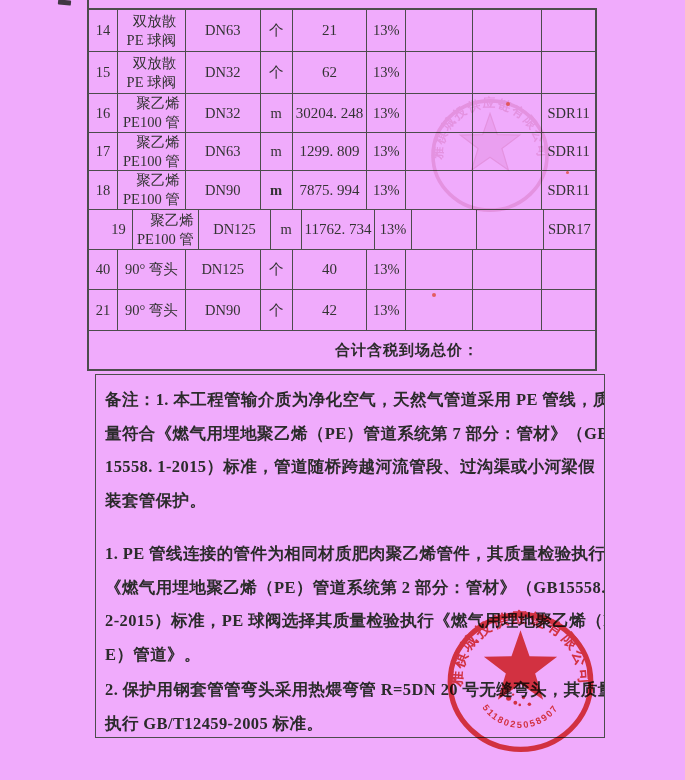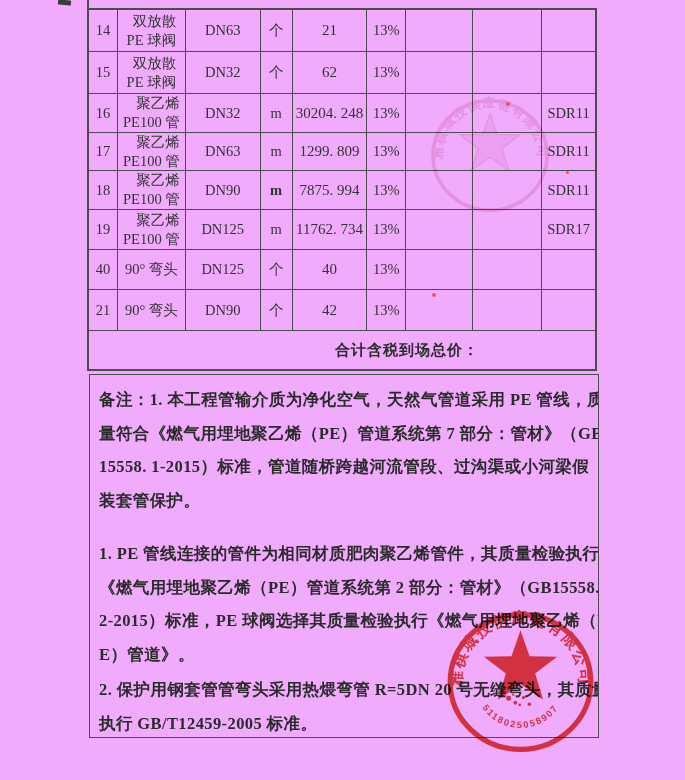--- a/index.html
+++ b/index.html
@@ -24,21 +24,21 @@
   .cell:last-child{border-right:none;font-family:Liberation Serif, serif;}
   .c0{width:29px;}.c1{width:68px;text-align:right;}.c2{width:75px;}.c3{width:32px;}
   .c4{width:75px;font-size:15px;}.c5{width:39px;}.c6{width:67px;}
   .c7{width:69px;}.c8{width:53px;}
   .total-row{
     height:38px;display:flex;align-items:center;box-sizing:border-box;
     padding-left:246px;font-weight:bold;font-size:15px;letter-spacing:1px;color:#2b2b2b;
   }
   
   .notes{
-    position:absolute;left:89px;top:374px;width:510px;height:364px;
+    position:absolute;left:95px;top:374px;width:510px;height:364px;
     border:1.5px solid #4c4c4c;box-sizing:border-box;
     padding:5px 6px 0 9px;overflow:hidden;
   }
   .para{margin:0;}
   .note-line{
     white-space:pre;font-weight:bold;font-size:16.5px;line-height:33.5px;
     letter-spacing:0.4px;color:#2b2b2b;
   }
   
   .edge-stub{position:absolute;left:87px;top:0;width:2px;height:9px;background:#4c4c4c;}
@@ -116,21 +116,21 @@
           <div class="cell c1">聚乙烯
 PE100 管</div>
           <div class="cell c2">DN90</div>
           <div class="cell c3" style="font-weight: bold;">m</div>
           <div class="cell c4">7875. 994</div>
           <div class="cell c5">13%</div>
           <div class="cell c6"></div>
           <div class="cell c7"></div>
           <div class="cell c8">SDR11</div>
         </div>
-        <div class="trow" style="height: 40px;">
+        <div class="trow" style="height: 40px; padding-left: 16px;">
           <div class="cell c0">19</div>
           <div class="cell c1">聚乙烯
 PE100 管</div>
           <div class="cell c2">DN125</div>
           <div class="cell c3">m</div>
           <div class="cell c4">11762. 734</div>
           <div class="cell c5">13%</div>
           <div class="cell c6"></div>
           <div class="cell c7"></div>
           <div class="cell c8">SDR17</div>

